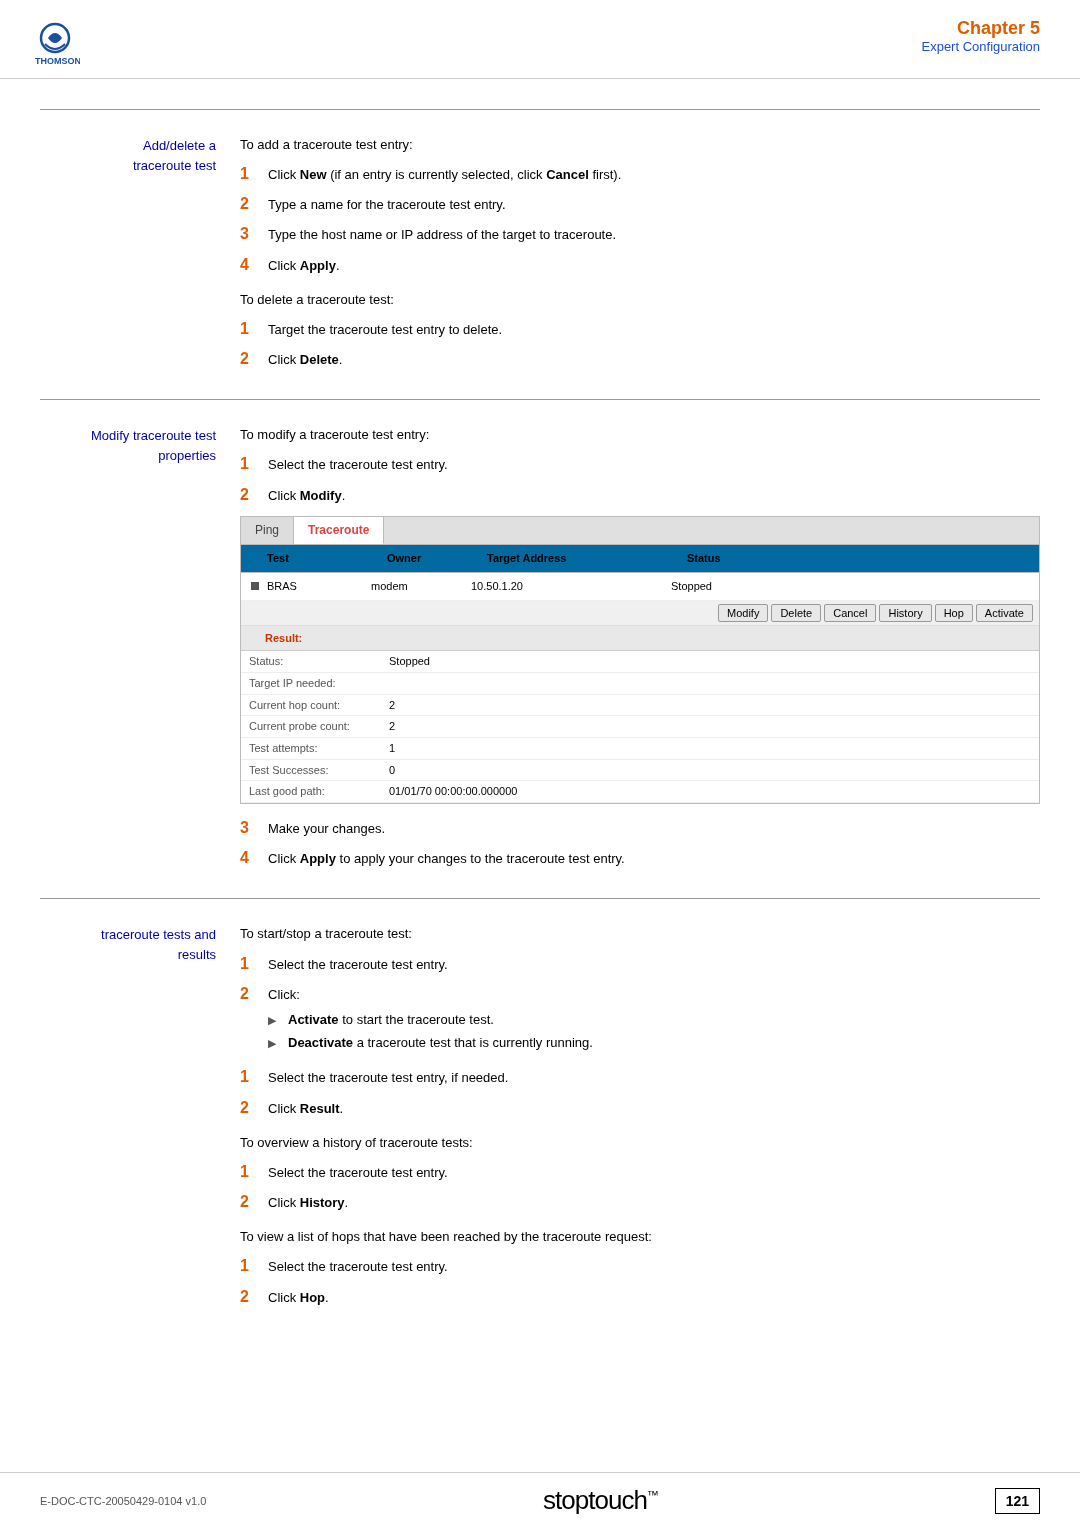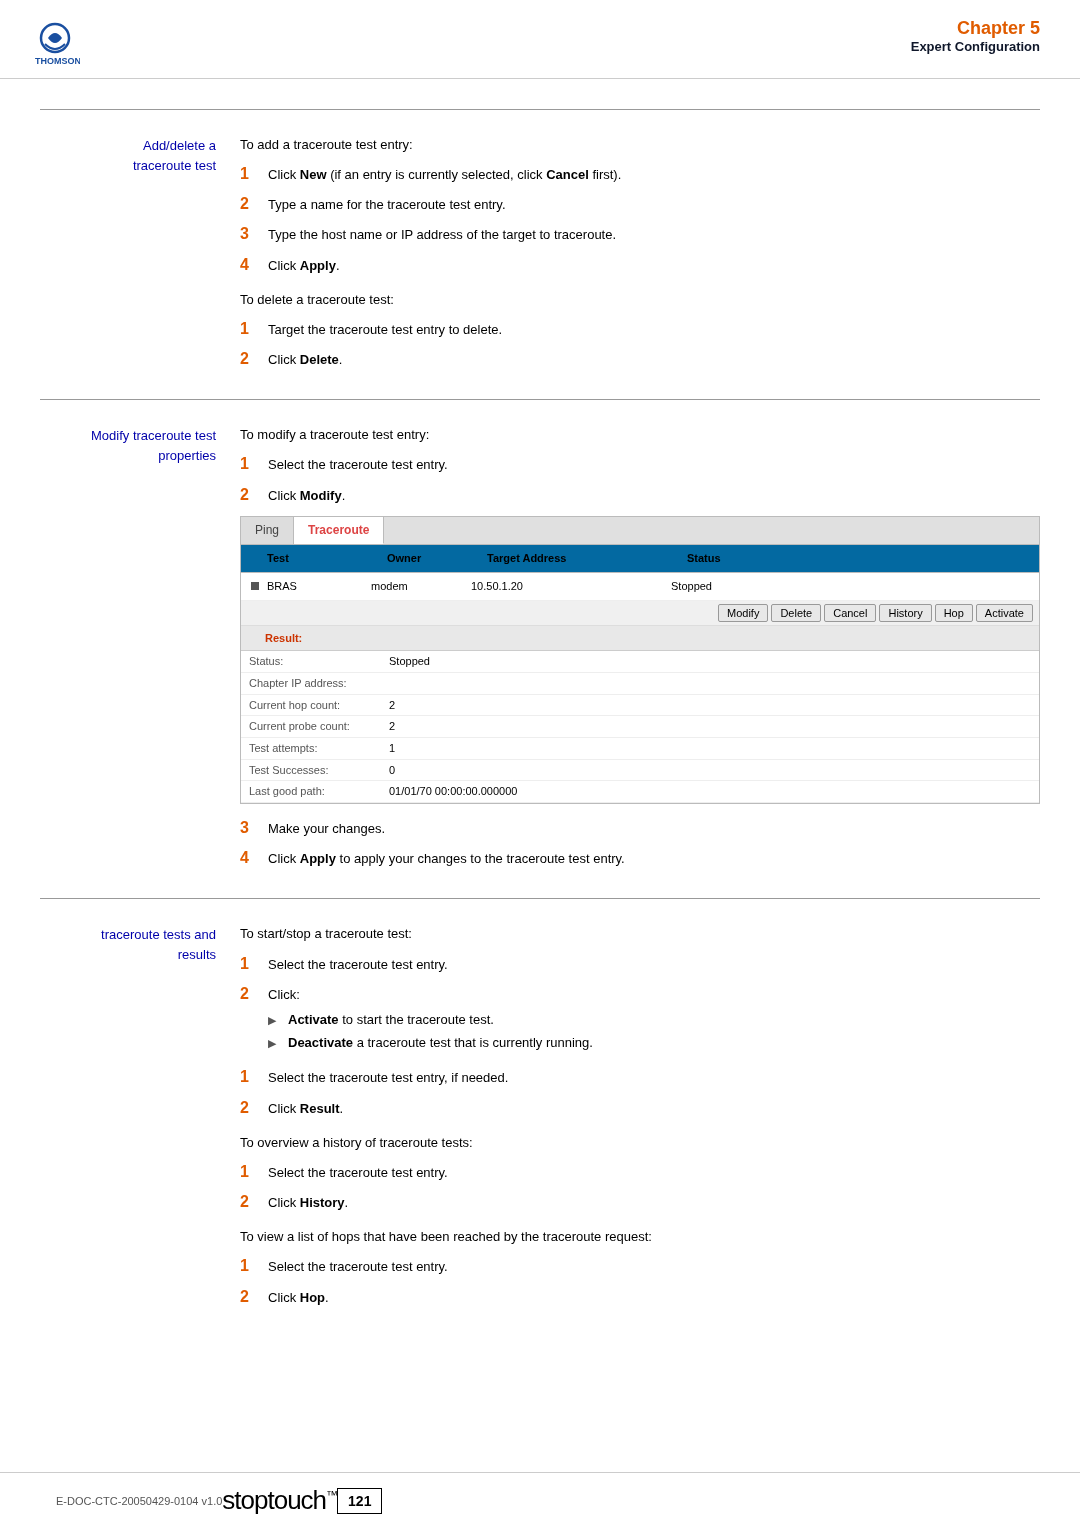--- a/index.html
+++ b/index.html
@@ -33,22 +33,21 @@
     .chapter-info {
       text-align: right;
     }
     .chapter-title {
       color: #e05c00;
       font-size: 18px;
       font-weight: bold;
     }
     .chapter-subtitle {
       font-size: 13px;
-      color: #0f172a;
-      font-weight: bold;
+      color: #1d4ed8;
     }
 
     
     .main-content {
       padding: 30px 40px 40px 40px;
     }
 
     
     .section-block {
       display: flex;
@@ -229,21 +228,22 @@
     }
 
     
     .footer {
       position: absolute;
       bottom: 0;
       left: 0;
       right: 0;
       display: flex;
       align-items: center;
-      padding: 12px 56px;
+      justify-content: space-between;
+      padding: 12px 40px;
       border-top: 1px solid #ccc;
     }
     .footer-left {
       font-size: 11px;
       color: #555;
     }
     .footer-center {
       display: flex;
       align-items: center;
     }
@@ -355,21 +355,21 @@
           <button class="ui-btn">Hop</button>
           <button class="ui-btn">Activate</button>
         </div>
         <div class="ui-result-section">
           <div class="ui-result-header">Result:</div>
           <div class="ui-result-row">
             <span class="ui-result-label">Status:</span>
             <span class="ui-result-value">Stopped</span>
           </div>
           <div class="ui-result-row">
-            <span class="ui-result-label">Chapter IP address:</span>
+            <span class="ui-result-label">Target IP needed:</span>
             <span class="ui-result-value"></span>
           </div>
           <div class="ui-result-row">
             <span class="ui-result-label">Current hop count:</span>
             <span class="ui-result-value">2</span>
           </div>
           <div class="ui-result-row">
             <span class="ui-result-label">Current probe count:</span>
             <span class="ui-result-value">2</span>
           </div>

